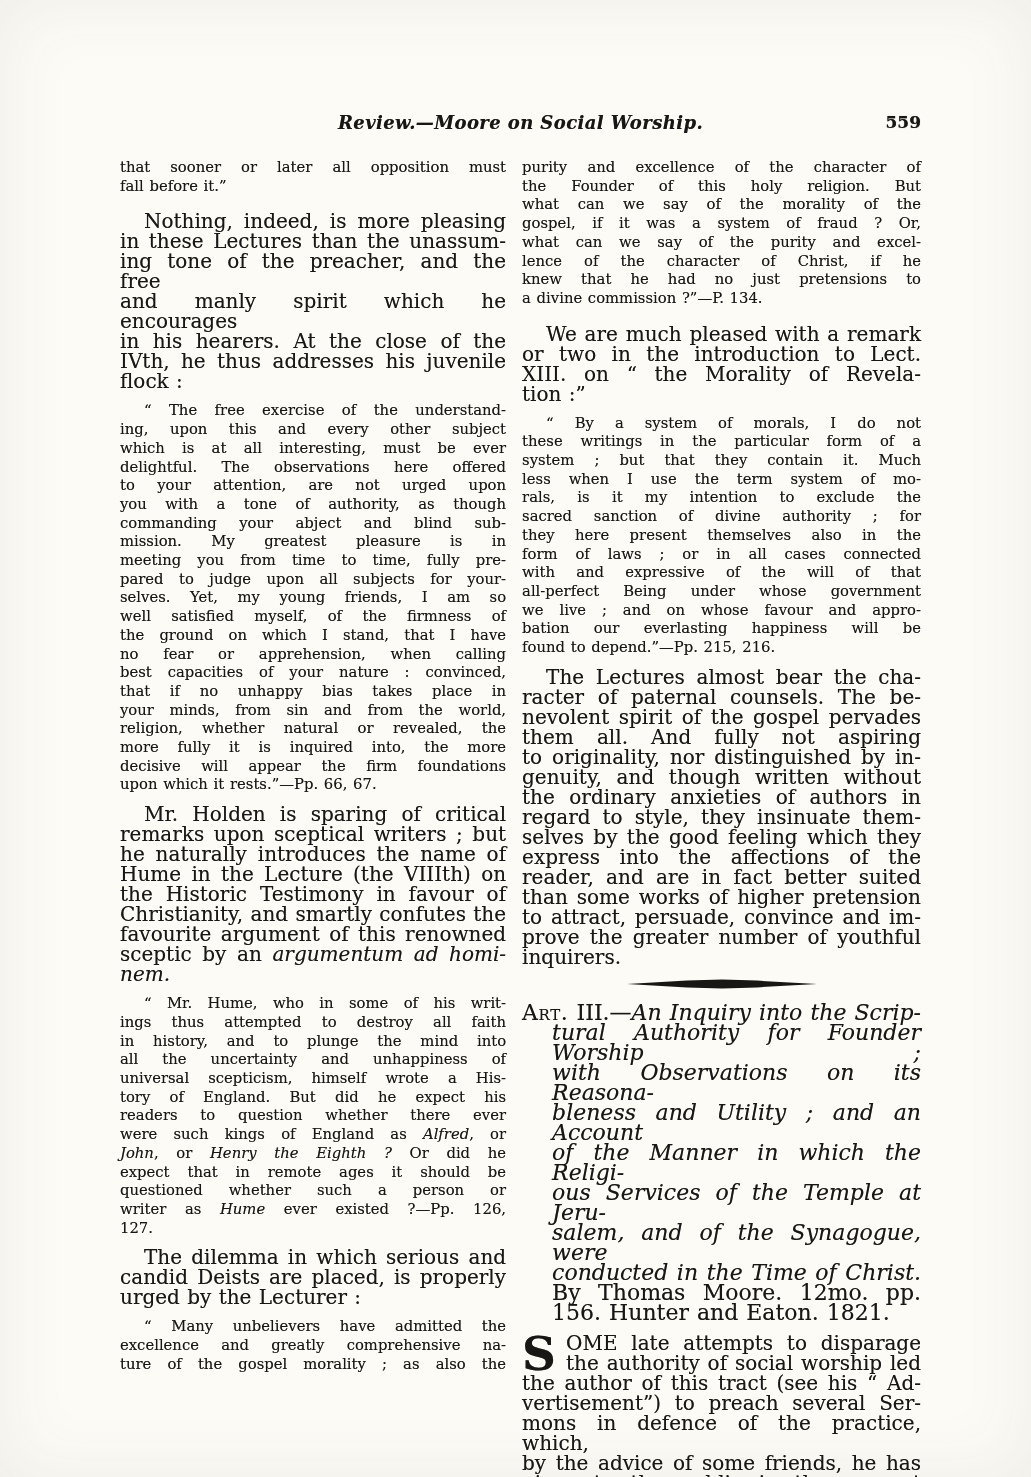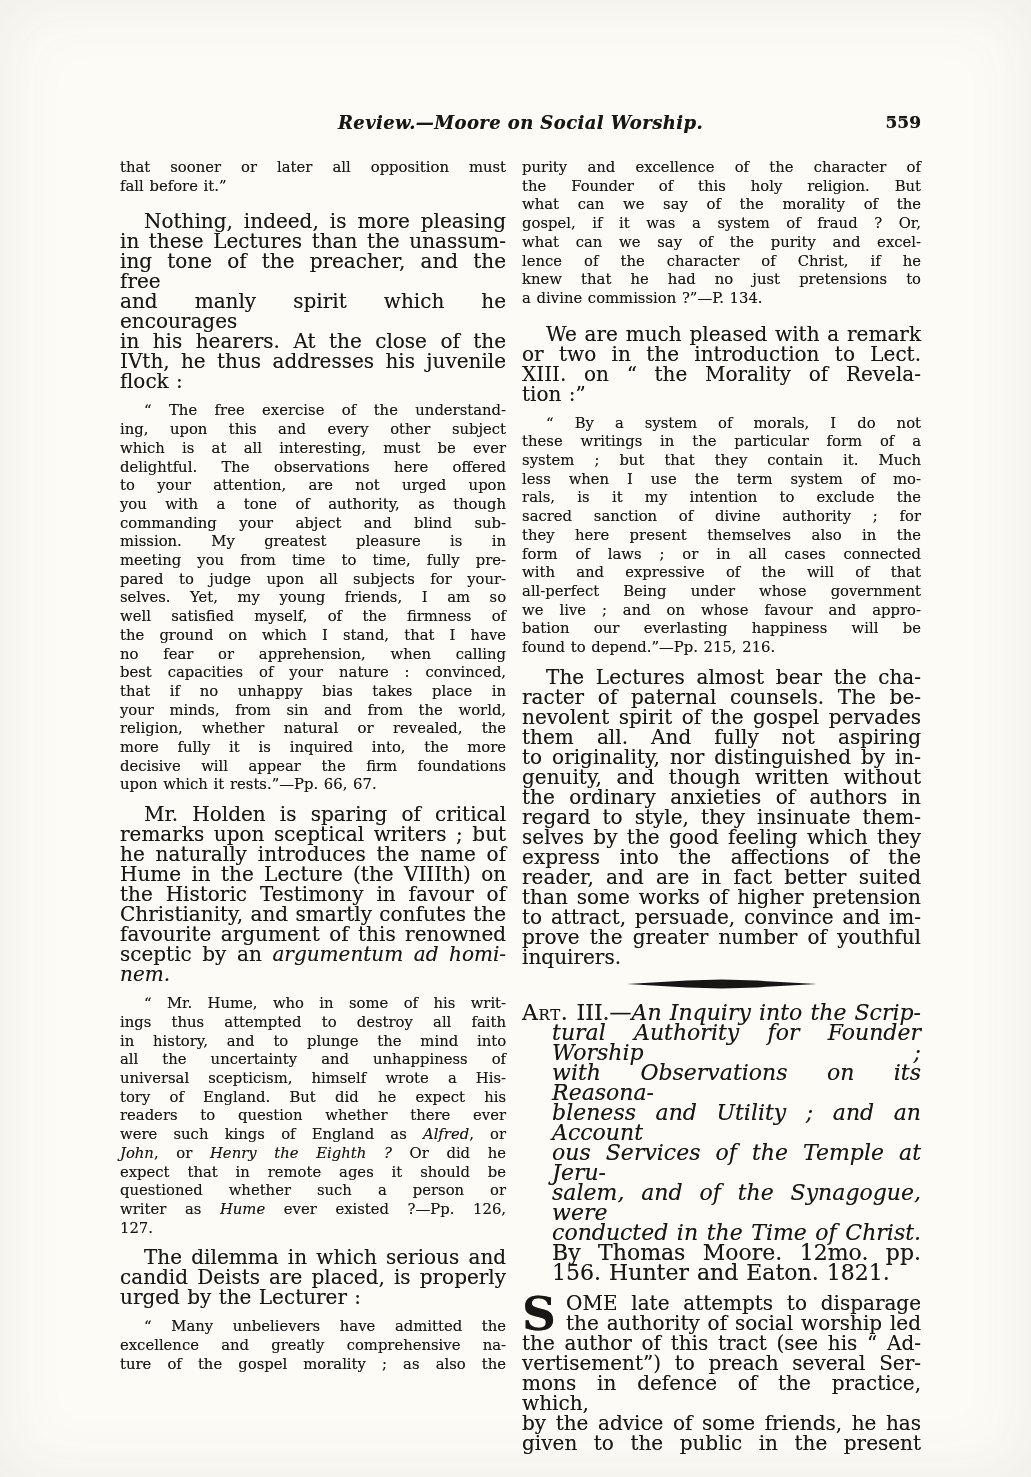--- a/index.html
+++ b/index.html
@@ -193,20 +193,21 @@
         <div class="separator">
           <svg width="190" height="10" viewBox="0 0 190 10">
             <polygon points="0,5 60,1.6 95,0.4 130,1.6 190,5 130,8.4 95,9.6 60,8.4" fill="#181715"></polygon>
           </svg>
         </div>
         <div class="block article">
           <div class="line j"><span class="sc">Art.</span> III.—<i>An Inquiry into the Scrip-</i></div>
           <div class="line j art-rest"><i>tural Authority for Founder Worship ;</i></div>
           <div class="line j art-rest"><i>with Observations on its Reasona-</i></div>
           <div class="line j art-rest"><i>bleness and Utility ; and an Account</i></div>
+          <div class="line j art-rest"><i>of the Manner in which the Religi-</i></div>
           <div class="line j art-rest"><i>ous Services of the Temple at Jeru-</i></div>
           <div class="line j art-rest"><i>salem, and of the Synagogue, were</i></div>
           <div class="line j art-rest"><i>conducted in the Time of Christ.</i></div>
           <div class="line j art-rest">By Thomas Moore.    12mo.  pp.</div>
           <div class="line art-rest">156.   Hunter and Eaton.   1821.</div>
         </div>
         <div class="block par dropcap">
           <span class="dc">S</span>
           <div class="line j dc-ind">OME late attempts to disparage</div>
           <div class="line j dc-ind">the authority of social worship led</div>

